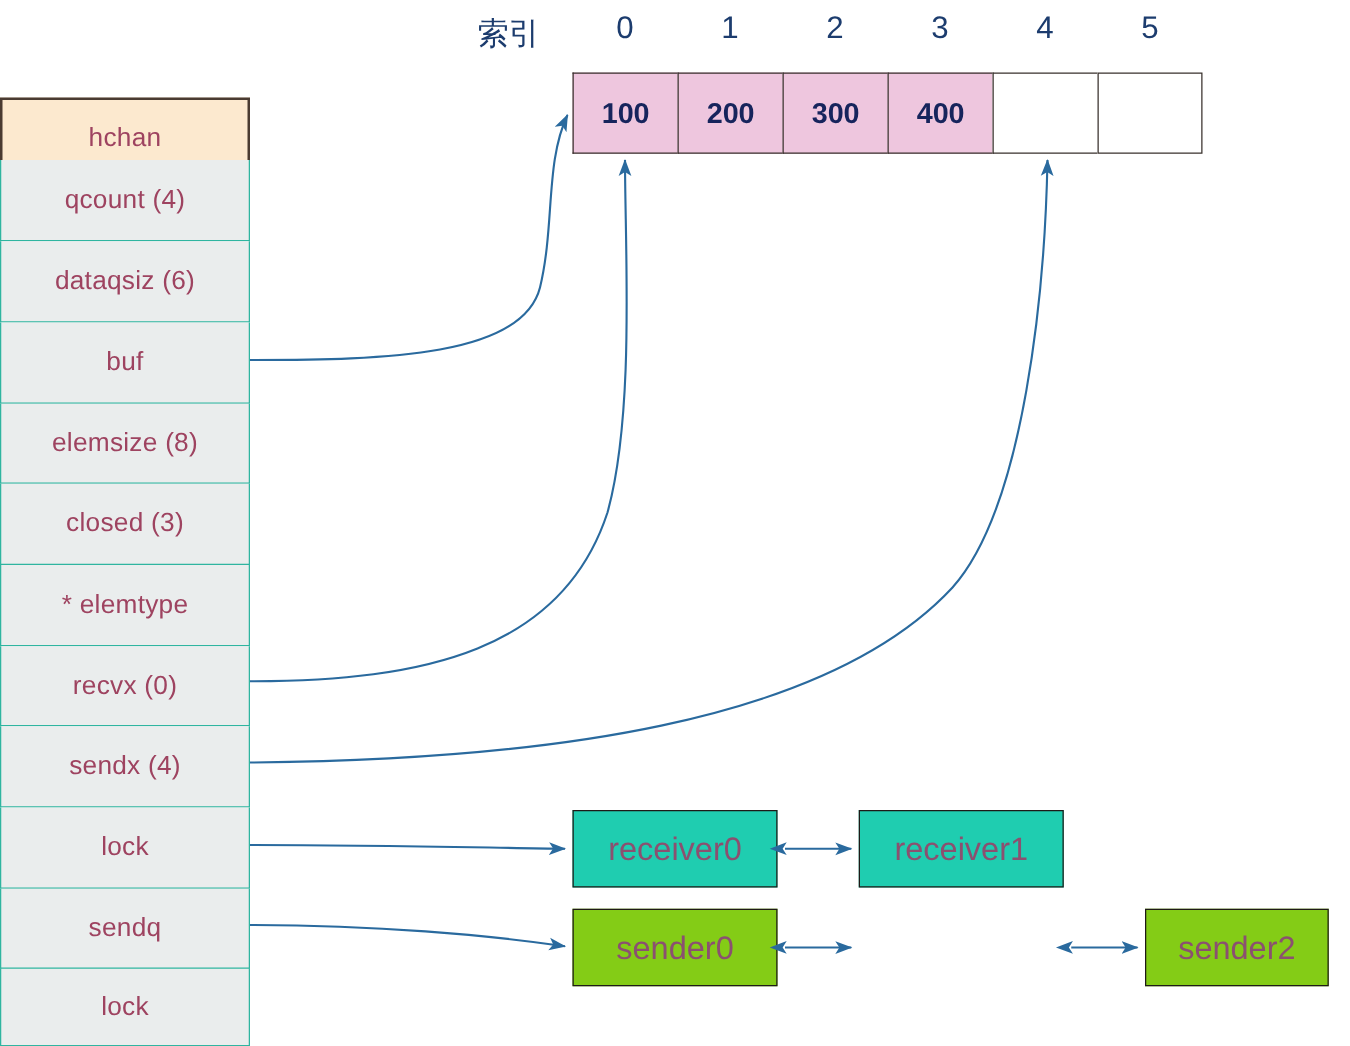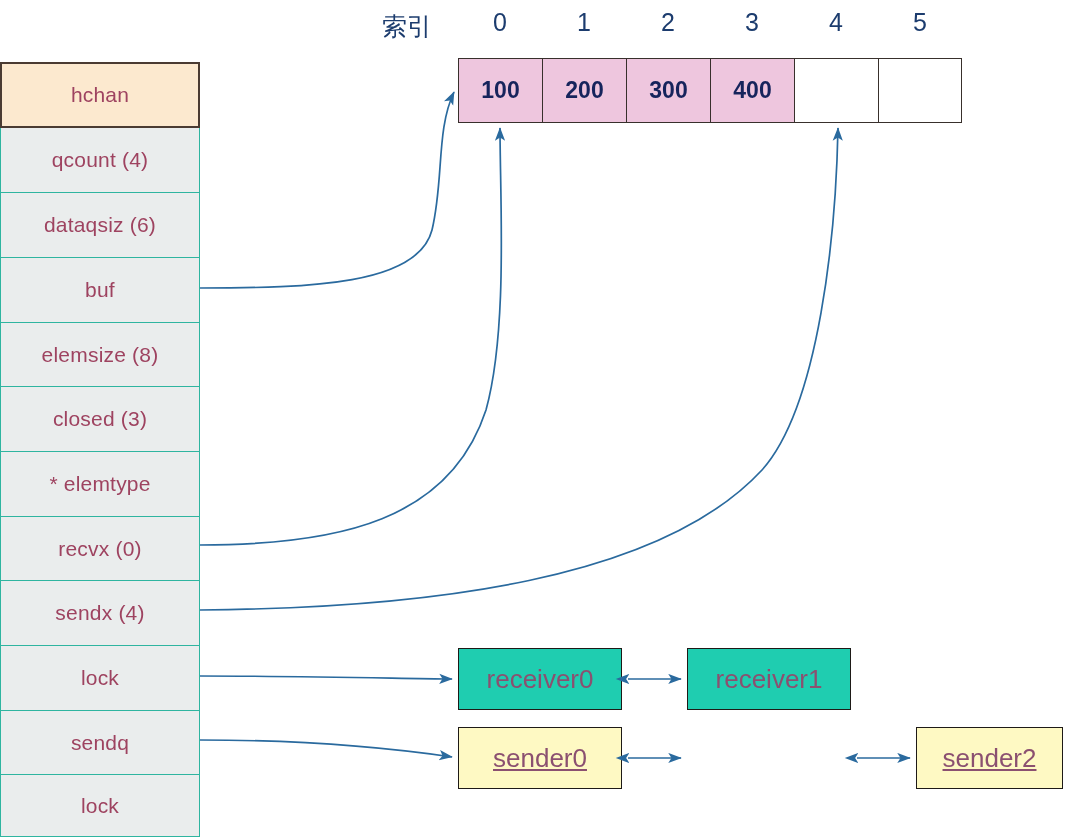--- a/index.html
+++ b/index.html
@@ -41,20 +41,21 @@
     letter-spacing: 0.2px;
     color: #9e4360;
     background: #eaeded;
     border: 1px solid #2fb5a0;
     border-top: none;
   }
   .struct-row.header-row {
     background: #fce9cf;
     border: 2px solid #4a3b32;
     color: #9e4360;
+    margin-top: 16px;
   }
 
   
   #buffer-array {
     position: absolute;
     left: 458px;
     top: 58px;
     height: 65px;
     display: flex;
   }
@@ -107,21 +108,21 @@
     position: absolute;
     box-sizing: border-box;
     border: 1.5px solid #1e1a17;
     display: flex;
     align-items: center;
     justify-content: center;
     font-size: 26px;
     color: #8b5070;
   }
   .gbox.recv { background: #1fcdb0; }
-  .gbox.send { background: #fef9c3; text-decoration: underline; }
+  .gbox.send { background: #84cc16; }
 
   
   #arrow-layer {
     position: absolute;
     left: 0;
     top: 0;
     width: 1080px;
     height: 837px;
     pointer-events: none;
   }

